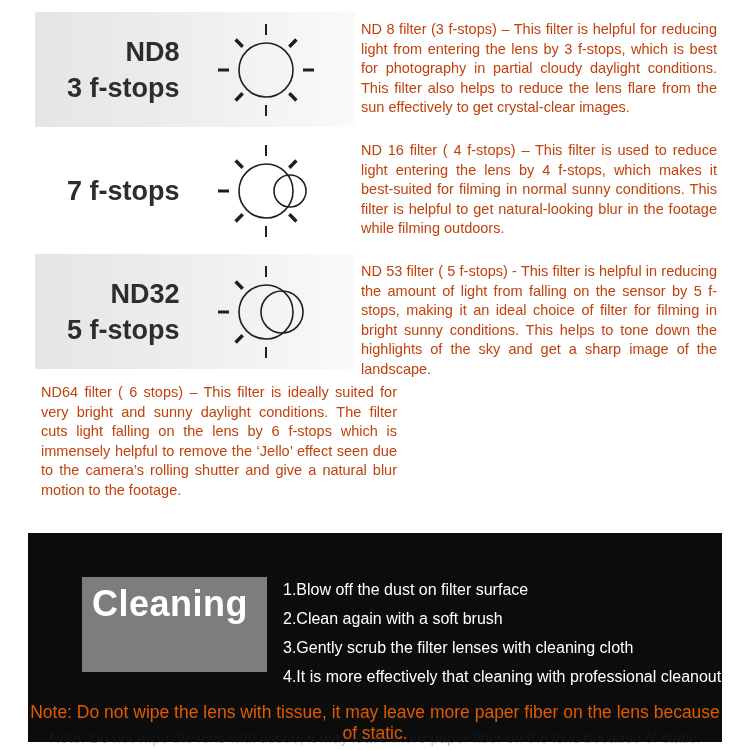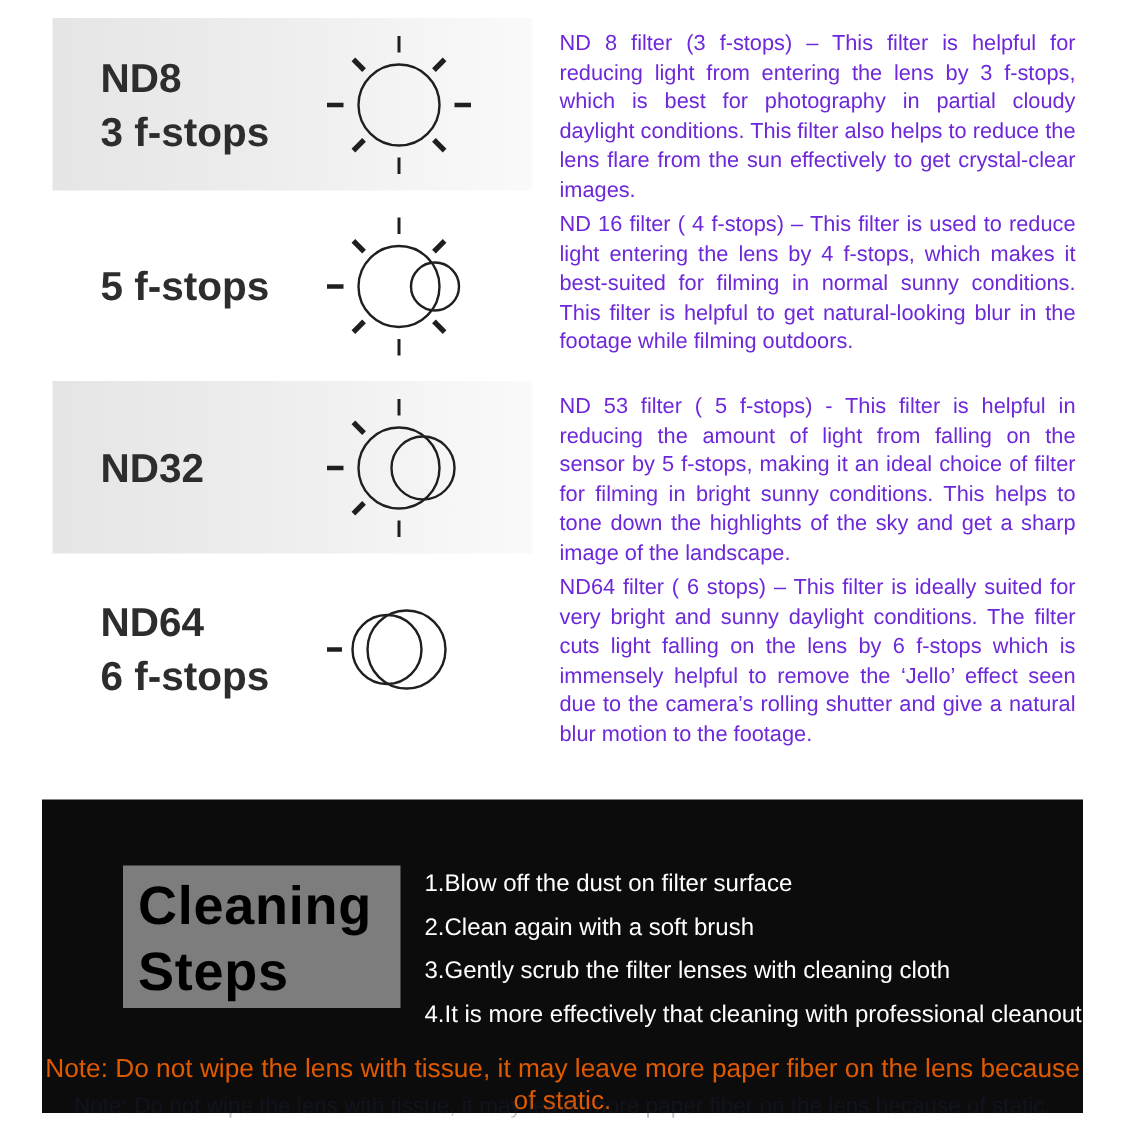--- a/index.html
+++ b/index.html
@@ -3,44 +3,44 @@
 <meta charset="utf-8">
 <style>
   * { margin: 0; padding: 0; box-sizing: border-box; }
   html, body { width: 750px; height: 750px; background: #ffffff; overflow: hidden; }
   body { font-family: "Liberation Sans", sans-serif; position: relative; }
 
   
   .filters { position: absolute; top: 12px; left: 35px; width: 682px; }
   .filter-row { position: relative; height: 115px; margin-bottom: 6px; display: flex; }
   .filter-left { position: relative; width: 320px; height: 115px; flex: 0 0 320px; }
-  .filter-row.shaded .filter-left { background: linear-gradient(to right, #e5e5e5 0%, #ededed 45%, #fafafa 100%); }
+  .filter-row.shaded .filter-left { background: linear-gradient(to right, #e5e5e5 0%, #ededed 45%, #fafafa 100%); text-align: right; }
   .filter-label {
     position: absolute; left: 32px; top: 50%; transform: translateY(-50%);
     font-size: 27px; line-height: 36px; font-weight: bold; color: #2d2d2d;
     white-space: nowrap;
   }
   .filter-icon { position: absolute; left: 172px; top: 50%; transform: translateY(-50%); width: 118px; height: 110px; }
   .filter-icon svg { display: block; }
   .icon-stroke { stroke: #1f1f1f; fill: none; }
 
   .filter-desc {
-    width: 356px; margin-left: 18px; padding-top: 8px;
-    font-size: 14.5px; line-height: 19.6px; color: #6d28d9;
+    width: 356px; margin-left: 6px; padding-top: 8px;
+    font-size: 14.5px; line-height: 19.6px; color: #c2410c;
     text-align: justify;
   }
 
   
   .panel {
     position: absolute; left: 28px; top: 533px; width: 694px; height: 209px;
     background: #0c0c0c;
   }
   .title-box {
     position: absolute; left: 54px; top: 44px; width: 185px; height: 95px;
-    background: #7d7d7d; color: #000000; font-weight: bold;
+    background: #7d7d7d; color: #ffffff; font-weight: bold;
     font-size: 36px; line-height: 44px; padding: 5px 0 0 10px; letter-spacing: 0.5px;
   }
   .steps {
     position: absolute; left: 255px; top: 42px;
     color: #ffffff; font-size: 16px; line-height: 29px;
     list-style: none; white-space: nowrap;
   }
   .note {
     position: absolute; left: 0; right: 0; top: 169px; text-align: center;
     color: #e05a00; font-size: 17.5px;
@@ -74,21 +74,21 @@
           <line class="icon-stroke" x1="23.3" y1="23.3" x2="30.4" y2="30.4" stroke-width="3.5"></line>
         </svg>
       </div>
     </div>
     <div class="filter-desc">ND 8 filter (3 f-stops) – This filter is helpful for reducing light from entering the lens by 3 f-stops, which is best for photography in partial cloudy daylight conditions. This filter also helps to reduce the lens flare from the sun effectively to get crystal-clear images.</div>
   </div>
 
   <div class="filter-row">
     <div class="filter-left">
       <div class="filter-label">
-        <div>5 f-stops</div>
+        <div>7 f-stops</div>
       </div>
       <div class="filter-icon">
         <svg width="118" height="110" viewBox="-59 -55 118 110">
           <circle class="icon-stroke" cx="0" cy="0" r="27" stroke-width="1.6"></circle>
           <circle class="icon-stroke" cx="24" cy="0" r="16" stroke-width="1.6"></circle>
           <line class="icon-stroke" x1="0" y1="-46" x2="0" y2="-35" stroke-width="2"></line>
           <line class="icon-stroke" x1="0" y1="35" x2="0" y2="46" stroke-width="2"></line>
           <line class="icon-stroke" x1="-48" y1="0" x2="-37" y2="0" stroke-width="3"></line>
           <line class="icon-stroke" x1="23.3" y1="-23.3" x2="30.4" y2="-30.4" stroke-width="3.5"></line>
           <line class="icon-stroke" x1="-23.3" y1="-23.3" x2="-30.4" y2="-30.4" stroke-width="3.5"></line>
@@ -97,59 +97,46 @@
         </svg>
       </div>
     </div>
     <div class="filter-desc">ND 16 filter ( 4 f-stops) – This filter is used to reduce light entering the lens by 4 f-stops, which makes it best-suited for filming in normal sunny conditions. This filter is helpful to get natural-looking blur in the footage while filming outdoors.</div>
   </div>
 
   <div class="filter-row shaded">
     <div class="filter-left">
       <div class="filter-label">
         <div>ND32</div>
+        <div>5 f-stops</div>
       </div>
       <div class="filter-icon">
         <svg width="118" height="110" viewBox="-59 -55 118 110">
           <circle class="icon-stroke" cx="0" cy="0" r="27" stroke-width="1.6"></circle>
           <circle class="icon-stroke" cx="16" cy="0" r="21" stroke-width="1.6"></circle>
           <line class="icon-stroke" x1="0" y1="-46" x2="0" y2="-35" stroke-width="2"></line>
           <line class="icon-stroke" x1="0" y1="35" x2="0" y2="46" stroke-width="2"></line>
           <line class="icon-stroke" x1="-48" y1="0" x2="-37" y2="0" stroke-width="3"></line>
           <line class="icon-stroke" x1="-23.3" y1="-23.3" x2="-30.4" y2="-30.4" stroke-width="3.5"></line>
           <line class="icon-stroke" x1="-23.3" y1="23.3" x2="-30.4" y2="30.4" stroke-width="3.5"></line>
         </svg>
       </div>
     </div>
     <div class="filter-desc">ND 53 filter ( 5 f-stops) - This filter is helpful in reducing the amount of light from falling on the sensor by 5 f-stops, making it an ideal choice of filter for filming in bright sunny conditions. This helps to tone down the highlights of the sky and get a sharp image of the landscape.</div>
   </div>
 
   <div class="filter-row">
-    <div class="filter-left">
-      <div class="filter-label">
-        <div>ND64</div>
-        <div>6 f-stops</div>
-      </div>
-      <div class="filter-icon">
-        <svg width="118" height="110" viewBox="-59 -55 118 110">
-          <circle class="icon-stroke" cx="5" cy="0" r="26" stroke-width="1.6"></circle>
-          <circle class="icon-stroke" cx="-8" cy="0" r="23" stroke-width="1.6"></circle>
-          <line class="icon-stroke" x1="-48" y1="0" x2="-38" y2="0" stroke-width="3"></line>
-        </svg>
-      </div>
-    </div>
     <div class="filter-desc">ND64 filter ( 6 stops) – This filter is ideally suited for very bright and sunny daylight conditions. The filter cuts light falling on the lens by 6 f-stops which is immensely helpful to remove the ‘Jello’ effect seen due to the camera’s rolling shutter and give a natural blur motion to the footage.</div>
   </div>
 
 </div>
 
 <div class="panel">
   <div class="title-box">
     <div>Cleaning</div>
-    <div>Steps</div>
   </div>
   <ul class="steps">
     <li>1.Blow off the dust on filter surface</li>
     <li>2.Clean again with a soft brush</li>
     <li>3.Gently scrub the filter lenses with cleaning cloth</li>
     <li>4.It is more effectively that cleaning with professional cleanout fluid</li>
   </ul>
   <div class="note">Note: Do not wipe the lens with tissue, it may leave more paper fiber on the lens because of static.</div>
   <div class="note-reflection">Note: Do not wipe the lens with tissue, it may leave more paper fiber on the lens because of static.</div>
 </div>

